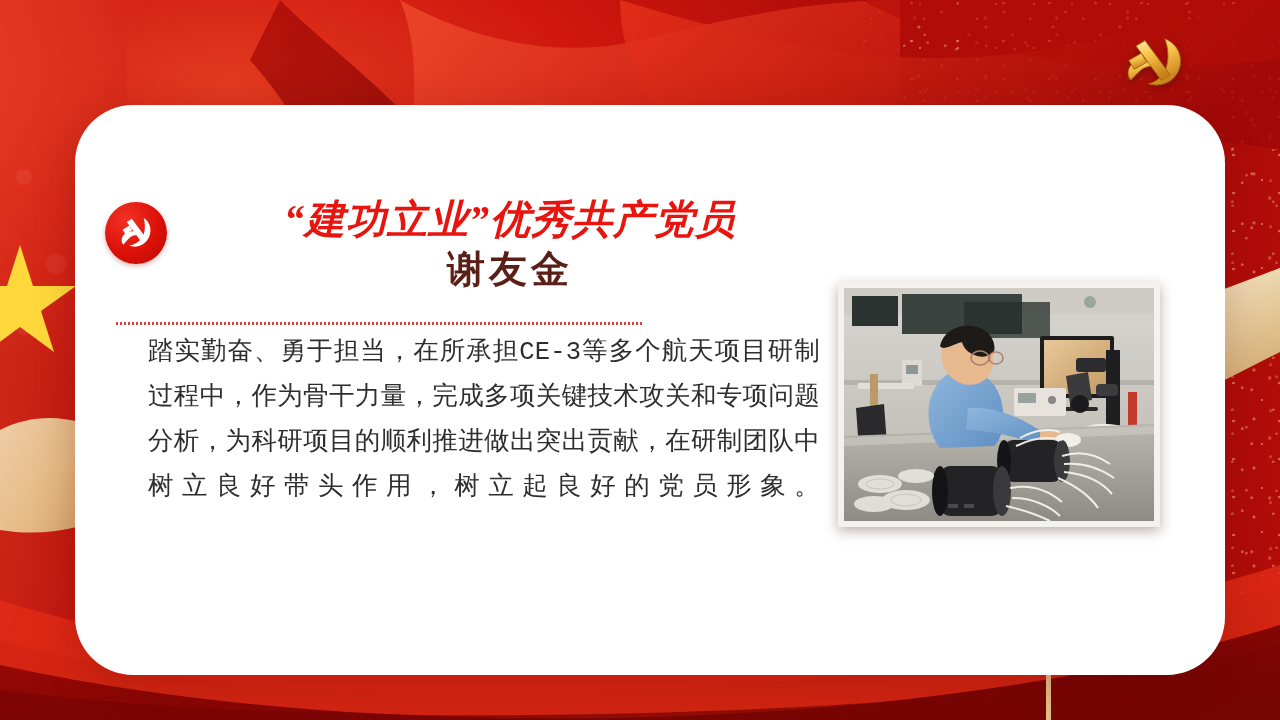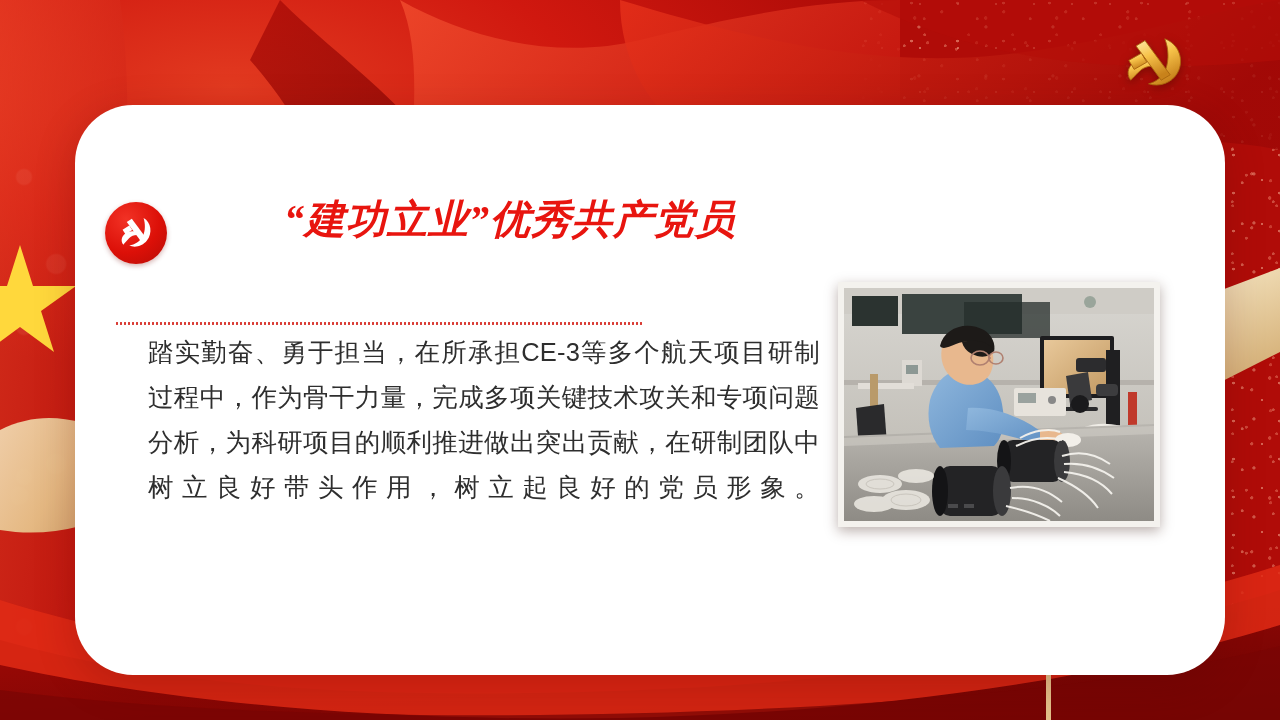--- a/index.html
+++ b/index.html
@@ -108,21 +108,21 @@
     background-size:4px 3px; background-repeat:repeat-x;
   }
 
   
   .body-text {
     position:absolute; left:148px; top:330px; width:672px;
     font-size:25.5px; color:#2E2E2E; line-height:45px;
     text-align:justify; text-align-last:justify;
     letter-spacing:.2px;
   }
-  .body-text p { margin:0; }
+  .body-text p { margin:0;font-family:Liberation Mono, monospace; }
 
   
   .photo-frame {
     position:absolute; left:838px; top:282px;
     width:322px; height:245px;
     background:#F4F2EE;
     padding:6px;
     box-shadow:0 4px 12px rgba(60,30,20,.35);
   }
   .photo { position:relative; width:100%; height:100%; overflow:hidden; background:#8e8a84; }
@@ -215,20 +215,21 @@
         <path d="M68,14 C86,24 90,50 76,68 C66,81 48,86 34,80 C47,78 60,70 66,58 C73,44 72,26 68,14 Z"></path>
         <path d="M20,78 C12,68 16,54 30,48 C44,42 60,48 66,58 C54,53 42,54 34,62 C28,68 23,74 20,78 Z"></path>
         <path d="M28,24 L40,16 L74,62 L62,70 Z"></path>
         <path d="M18,42 L34,32 L41,43 L25,53 Z"></path>
       </g>
     </svg>
   </div>
 
   <div class="title-block">
     <div class="title-main">“建功立业”优秀共产党员</div>
+    <div class="title-name">谢友金</div>
   </div>
 
   <div class="divider"></div>
 
   <div class="body-text">
     <p>踏实勤奋、勇于担当，在所承担CE-3等多个航天项目研制过程中，作为骨干力量，完成多项关键技术攻关和专项问题分析，为科研项目的顺利推进做出突出贡献，在研制团队中树立良好带头作用，树立起良好的党员形象。</p>
   </div>
 
   <div class="photo-frame">
     <div class="photo">

